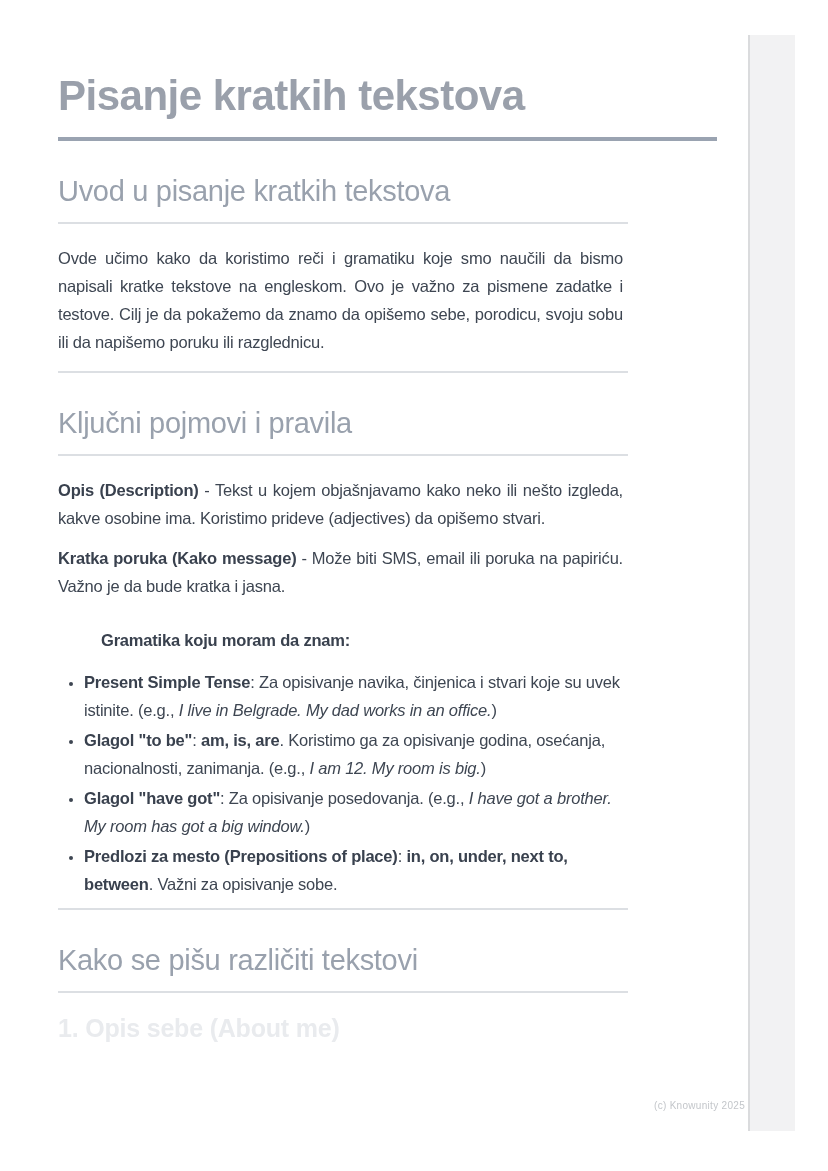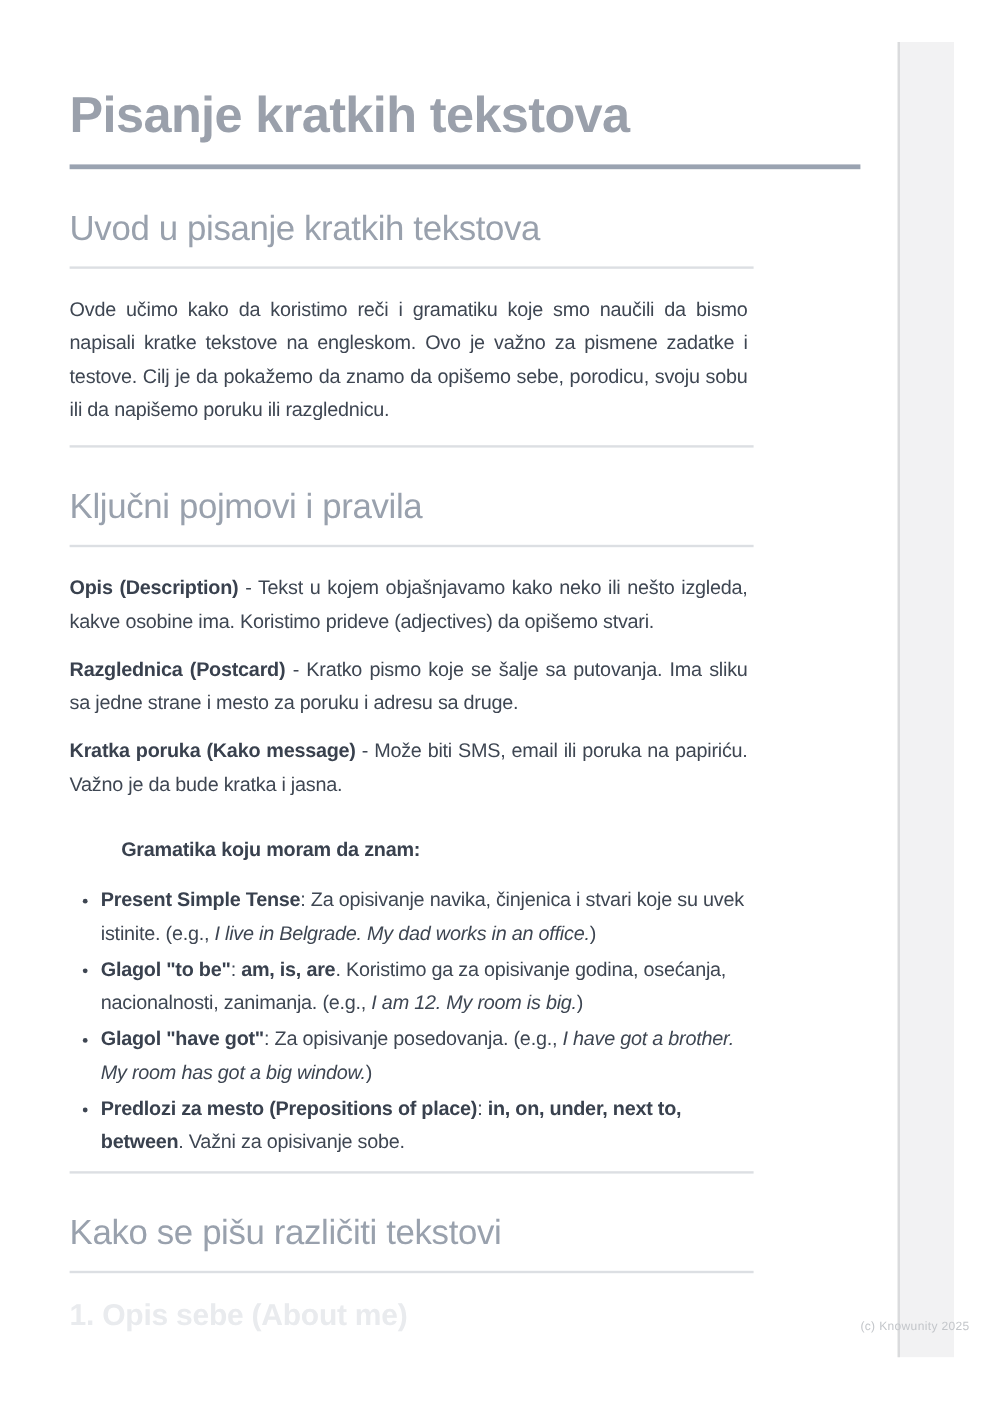--- a/index.html
+++ b/index.html
@@ -102,21 +102,21 @@
     font-size: 25px;
     line-height: 30px;
     font-weight: 700;
     letter-spacing: -0.2px;
     color: #e9ebee;
   }
 
   .footer {
     position: absolute;
     top: 1100px;
-    left: 717px;
+    left: 654px;
     width: 110px;
     font-size: 10px;
     letter-spacing: 0.3px;
     color: #c3c6ca;
     z-index: 2;
     white-space: nowrap;
   }
 </style>
 </head>
 <body>
@@ -133,21 +133,20 @@
     <h2 class="section-heading">Uvod u pisanje kratkih tekstova</h2>
     <div class="rule-thin rule-under"></div>
     <p class="body gap20"><span>Ovde učimo kako da koristimo reči i gramatiku koje smo naučili da bismo napisali kratke tekstove na engleskom. Ovo je važno za pismene zadatke i testove. Cilj je da pokažemo da znamo da opišemo sebe, porodicu, svoju sobu ili da napišemo poruku ili razglednicu.</span></p>
 
     <div class="rule-thin rule-sep"></div>
 
     <h2 class="section-heading">Ključni pojmovi i pravila</h2>
     <div class="rule-thin rule-under"></div>
 
     <p class="body gap20"><span class="b">Opis (Description)</span><span> - Tekst u kojem objašnjavamo kako neko ili nešto izgleda, kakve osobine ima. Koristimo prideve (adjectives) da opišemo stvari.</span></p>
-    <p class="body gap12"><span class="b">Razglednica (Postcard)</span><span> - Kratko pismo koje se šalje sa putovanja. Ima sliku sa jedne strane i mesto za poruku i adresu sa druge.</span></p>
     <p class="body gap12"><span class="b">Kratka poruka (Kako message)</span><span> - Može biti SMS, email ili poruka na papiriću. Važno je da bude kratka i jasna.</span></p>
     <p class="body gap26"><span class="b">Gramatika koju moram da znam:</span></p>
 
     <ul class="grammar-list">
       <li><span class="b">Present Simple Tense</span><span>: Za opisivanje navika, činjenica i stvari koje su uvek istinite. (e.g., </span><span class="i">I live in Belgrade. My dad works in an office.</span><span>)</span></li>
       <li><span class="b">Glagol "to be"</span><span>: </span><span class="b">am, is, are</span><span>. Koristimo ga za opisivanje godina, osećanja, nacionalnosti, zanimanja. (e.g., </span><span class="i">I am 12. My room is big.</span><span>)</span></li>
       <li><span class="b">Glagol "have got"</span><span>: Za opisivanje posedovanja. (e.g., </span><span class="i">I have got a brother. My room has got a big window.</span><span>)</span></li>
       <li><span class="b">Predlozi za mesto (Prepositions of place)</span><span>: </span><span class="b">in, on, under, next to, between</span><span>. Važni za opisivanje sobe.</span></li>
     </ul>
 

